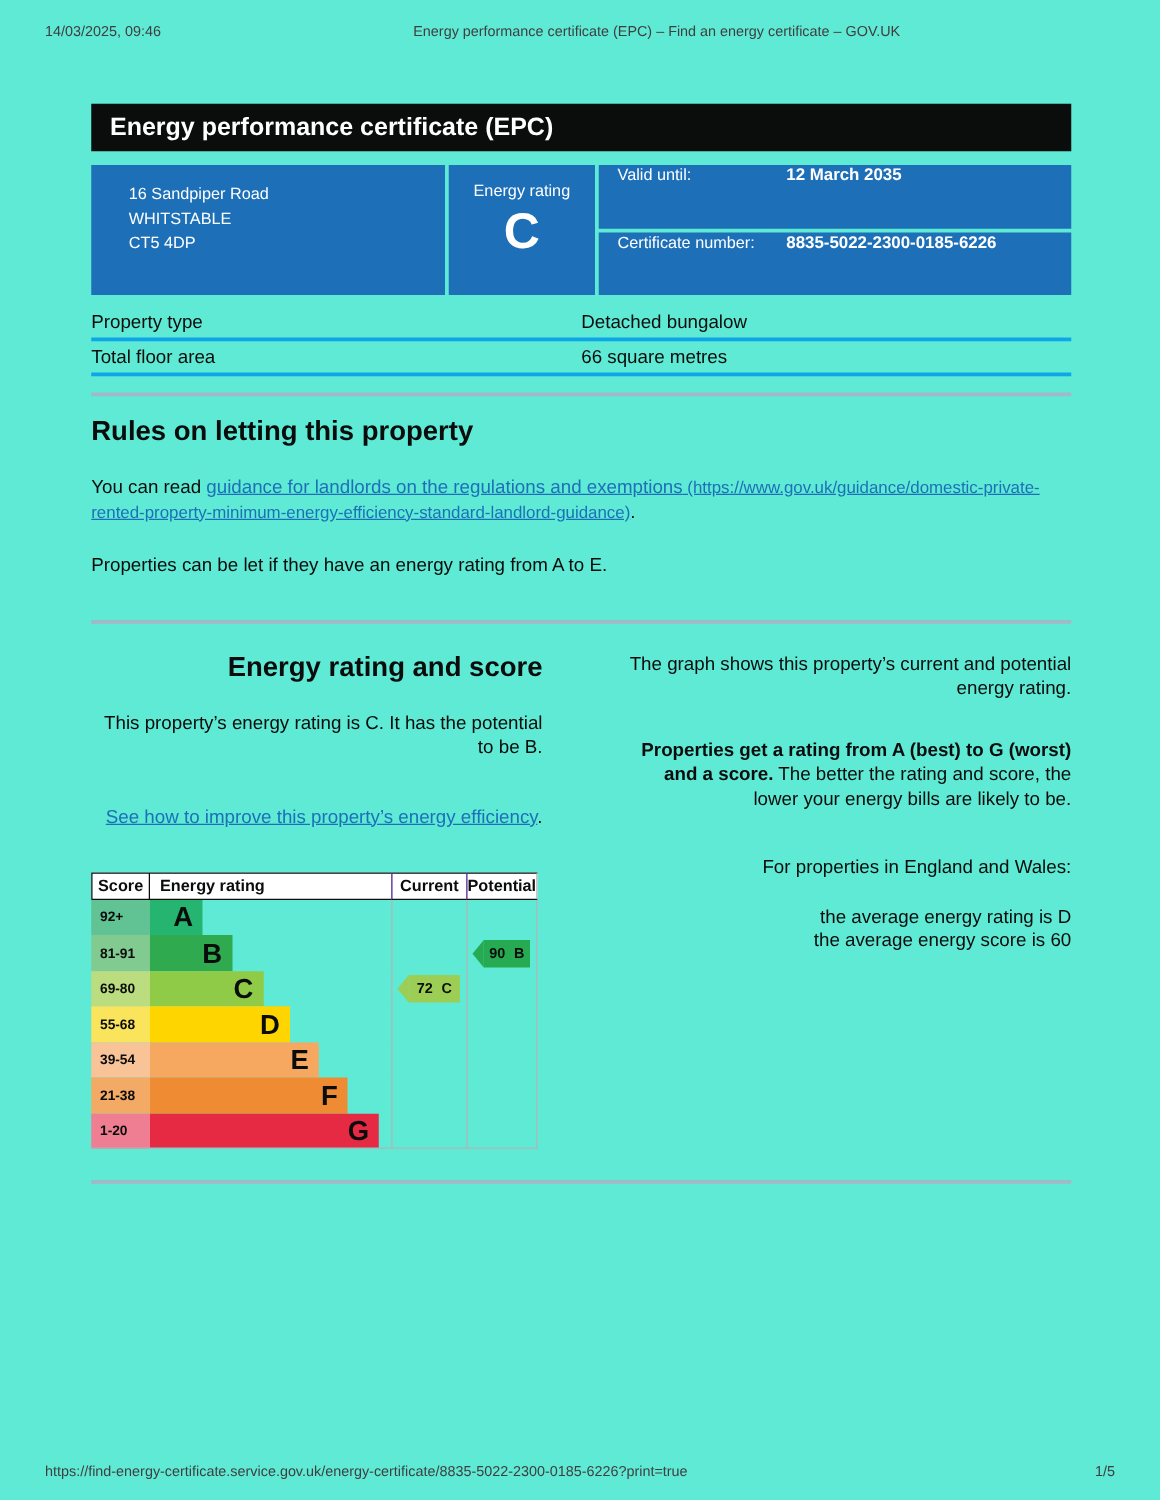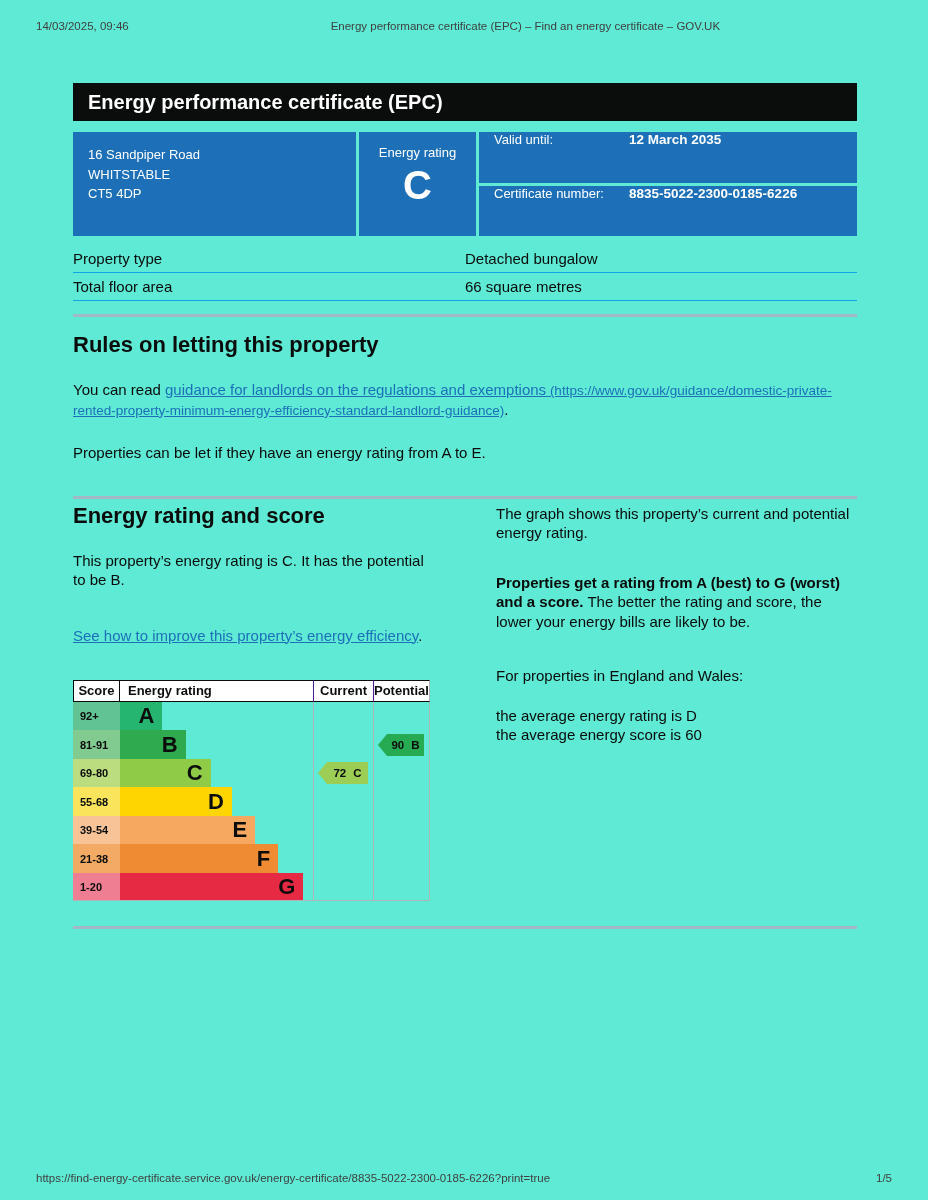--- a/index.html
+++ b/index.html
@@ -13,43 +13,43 @@
   .print-header { position:absolute; top:20px; left:36px; right:36px; display:flex; align-items:baseline; font-size:11.5px; color:#3f3f3f; }
   .print-header .ph-date { white-space:nowrap; }
   .print-header .ph-title { flex:1; text-align:center; padding-left:30px; }
   .print-footer { position:absolute; left:36px; right:36px; bottom:16px; display:flex; justify-content:space-between; font-size:11.5px; color:#3f3f3f; }
   
   .content { position:absolute; left:73px; top:83px; width:784px; }
   .banner { background:#0b0c0c; color:#fff; height:38px; line-height:38px; padding-left:15px; font-size:20px; font-weight:bold; }
   
   .cert-box { margin-top:11px; height:104px; display:flex; gap:3px; }
   .cert-cell { background:#1d70b8; color:#fff; }
-  .cert-address { width:283px; padding:13px 15px; font-size:13px; line-height:1.5; }
+  .cert-address { width:283px; padding:13px 30px; font-size:13px; line-height:1.5; }
   .cert-rating { width:117px; display:flex; flex-direction:column; align-items:center; padding-top:13px; }
   .cert-rating .rating-label { font-size:13px; }
   .cert-rating .rating-letter { font-size:40px; font-weight:bold; line-height:1.1; margin-top:3px; }
   .cert-right { flex:1; display:flex; flex-direction:column; gap:3px; }
   .cert-right .cert-row { flex:1; display:flex; align-items:flex-start; padding:0 15px; }
   .cert-right .cr-label { width:135px; font-size:13px; }
   .cert-right .cr-value { font-size:13.5px; font-weight:bold; }
   
   .facts { margin-top:9px; font-size:15px; }
-  .facts-row { display:flex; align-items:center; height:28px; border-bottom:1px solid #0ea5e9; }
+  .facts-row { display:flex; align-items:center; height:28px; border-bottom:3px solid #0ea5e9; }
   .facts-row .f-label { width:392px; }
   
   .divider { height:3px; background:#a2b8c6; border:none; }
   .d1 { margin-top:13px; } .d2 { margin-top:33px; } .d3 { margin-top:25px; }
   
   .section-h2 { font-size:22px; font-weight:bold; margin-top:15px; }
   .para { font-size:15px; line-height:1.3; margin-top:22px; }
   .para.first { margin-top:24px; }
   a.link { color:#1d70b8; text-decoration:underline; cursor:pointer; }
   .link-url { font-size:13.5px; }
   
-  .cols { margin-top:4px; display:flex; gap:62px; }
+  .cols { margin-top:22px; display:flex; gap:62px;text-align:right; }
   .col-left { width:361px; }
   .col-right { flex:1; }
   .improve-link-p { margin-top:36px; font-size:15px; line-height:1.35; }
   .col-right .para.top { margin-top:1px; }
   .col-right .para.spaced { margin-top:30px; }
   .col-right .para.spaced2 { margin-top:35px; }
   .col-right .para.spaced3 { margin-top:20px; }
   .avg-line { font-size:15px; line-height:1.3; }
   
   .epc-chart { margin-top:34px; width:331px; display:grid; grid-template-columns:47px 193px 60px 1fr; grid-template-rows:22px repeat(7, 28.5px); font-size:13px; }

